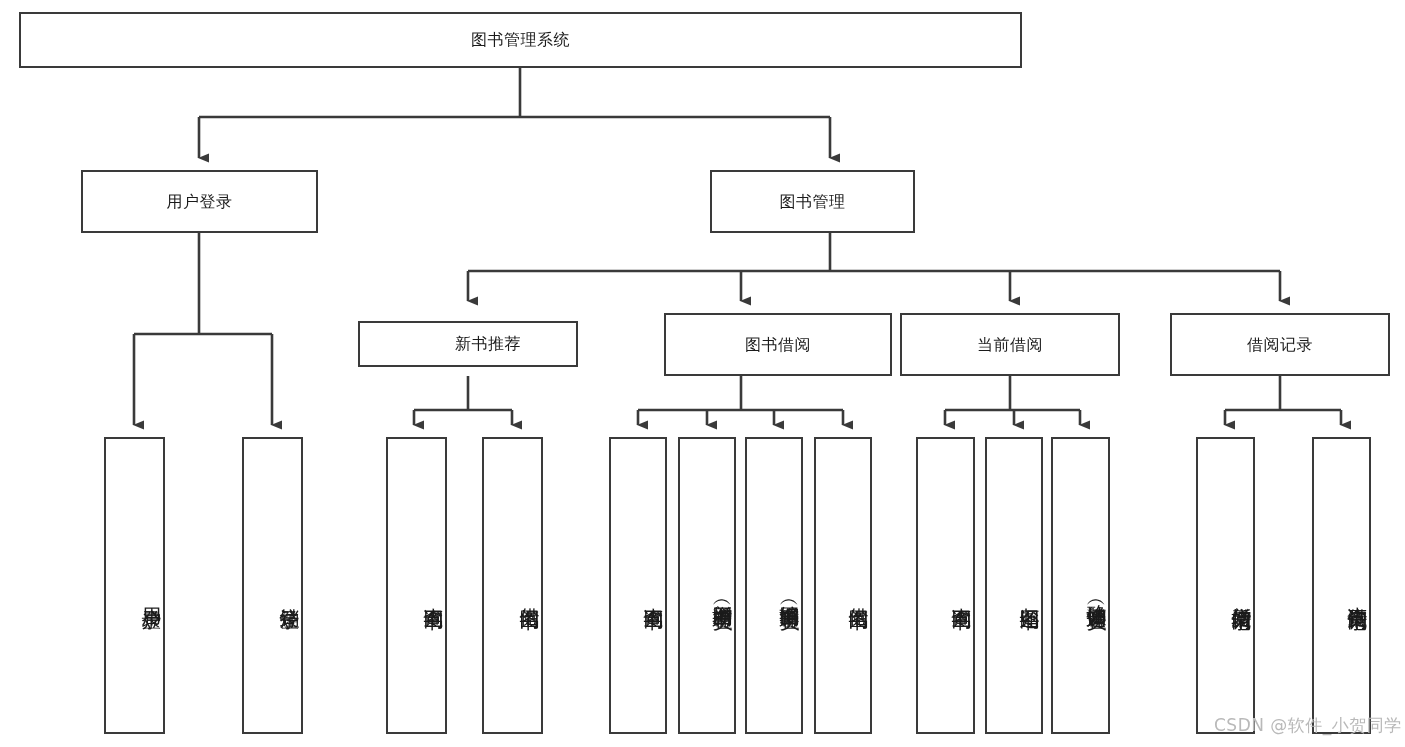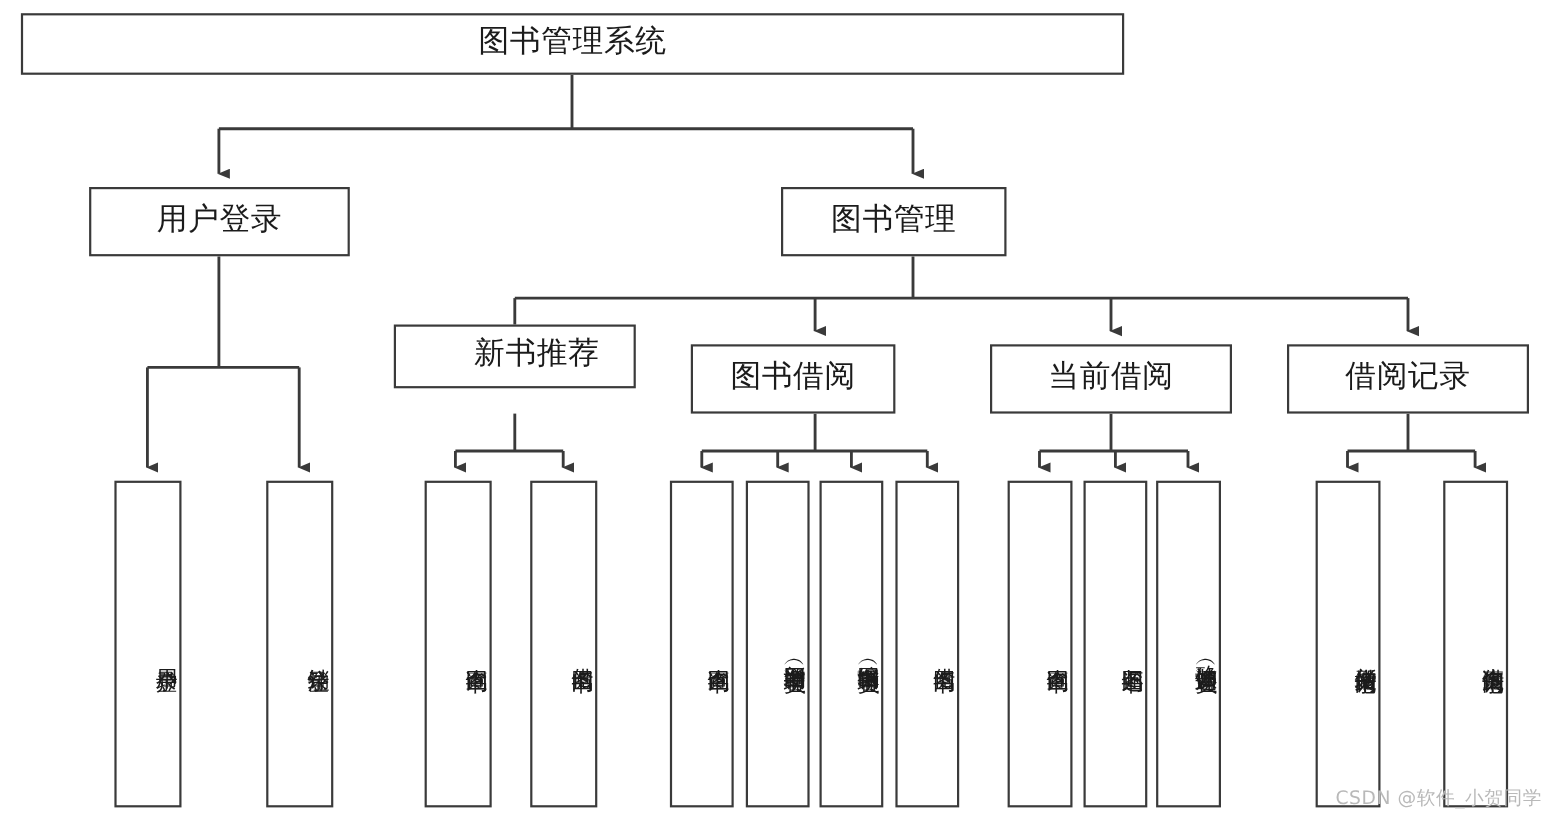--- a/index.html
+++ b/index.html
@@ -29,25 +29,24 @@
     position: absolute;
     box-sizing: border-box;
     border: 2.5px solid #3a3a3a;
     background: #ffffff;
     display: flex;
     align-items: center;
     justify-content: center;
     color: #1b1b1b;
   }
   .node-h {
-    font-size: 28px;
+    font-size: 16px;
     letter-spacing: 0.5px;
     line-height: 1.2;
     white-space: nowrap;
-    font-family: Liberation Mono, monospace;
   }
   .node-v {
     font-size: 20px;
     letter-spacing: 1px;
     writing-mode: vertical-rl;
     text-orientation: upright;
     align-items: flex-start;
     justify-content: center;
     padding-top: 16px;
     line-height: 1.12;
@@ -122,24 +121,24 @@
     <span>图书管理系统</span>
   </div>
 
   <div class="node-box node-h" style="left:81px; top:170px; width:237px; height:63px;">
     <span>用户登录</span>
   </div>
   <div class="node-box node-h" style="left:710px; top:170px; width:205px; height:63px;">
     <span>图书管理</span>
   </div>
 
-  <div class="node-box node-h" style="left:358px; top:295px; width:220px; height:58px;padding-left:40px;">
+  <div class="node-box node-h" style="left:358px; top:321px; width:220px; height:46px;padding-left:40px;">
     <span>新书推荐</span>
   </div>
-  <div class="node-box node-h" style="left:628px; top:313px; width:186px; height:63px;">
+  <div class="node-box node-h" style="left:664px; top:313px; width:228px; height:63px;">
     <span>图书借阅</span>
   </div>
   <div class="node-box node-h" style="left:1170px; top:313px; width:220px; height:63px;">
     <span>借阅记录</span>
   </div>
   <div class="node-box node-h" style="left:900px; top:313px; width:220px; height:63px;">
     <span>当前借阅</span>
   </div>
 
   <div class="node-box node-v" style="left:104px; top:437px; width:61px; height:297px;">

